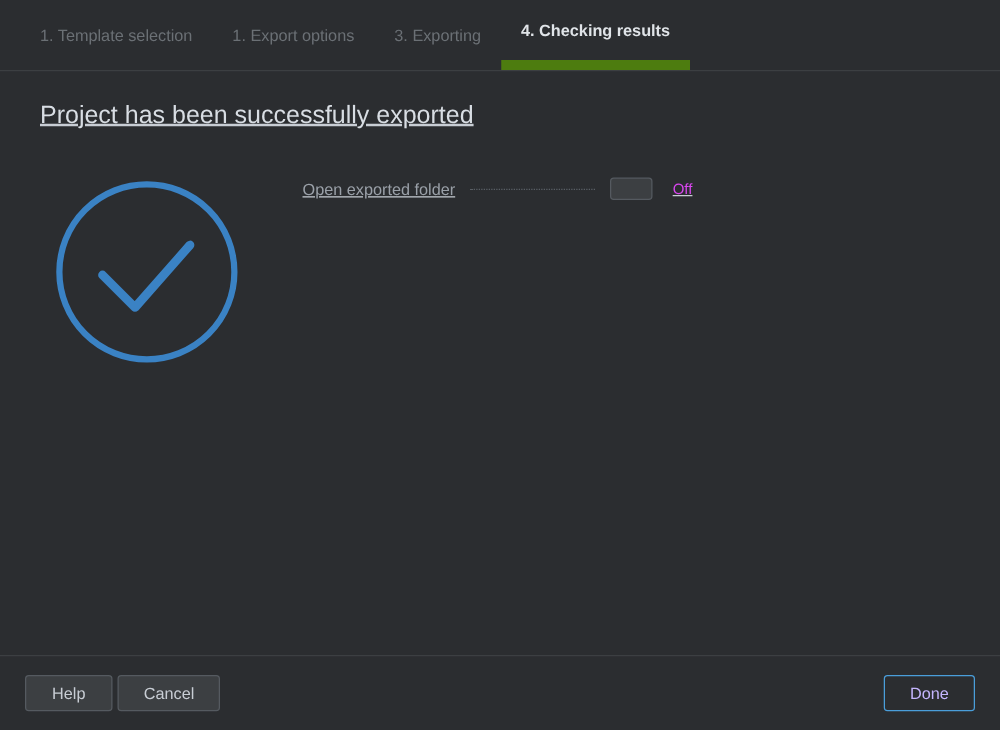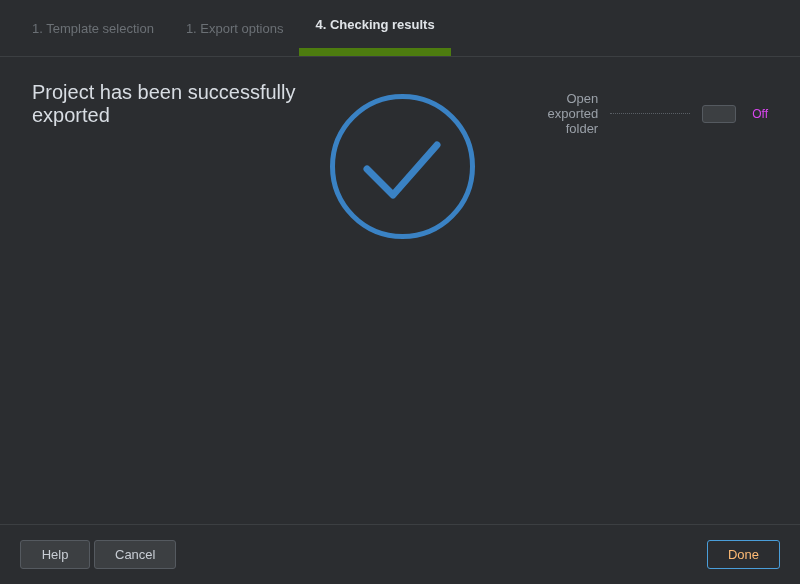--- a/index.html
+++ b/index.html
@@ -39,23 +39,24 @@
     .wizard-step.active {
       color: #e0e4e8;
       font-weight: 700;
       border-bottom: 8px solid #4d7c0f;
     }
 
     
     .main-content {
       flex: 1;
       display: flex;
-      flex-direction: row;
+      flex-direction: column;
       padding: 24px 32px 16px 32px;
       overflow: hidden;
+      text-decoration: underline;
     }
 
     .page-title {
       font-size: 20px;
       color: #d8dde3;
       font-weight: 400;
       margin-bottom: 28px;
     }
 
     .content-area {
@@ -159,39 +160,42 @@
     }
 
     .btn-default {
       background-color: #3c3f42;
       color: #c8cdd4;
       border-color: #555a60;
     }
 
     .btn-primary {
       background-color: #2b2d30;
-      color: #fdba74;
+      color: #c4b5fd;
       border-color: #4a9eda;
     }
 
     .btn-back {
       background-color: transparent;
       color: #9aa0a8;
       border-color: transparent;
     }
   </style>
 </head>
 <body>
 
 <div class="wizard-header">
   <div class="wizard-step">
     <span>1. Template selection</span>
   </div>
   <div class="wizard-step">
     <span>1. Export options</span>
+  </div>
+  <div class="wizard-step">
+    <span>3. Exporting</span>
   </div>
   <div class="wizard-step active">
     <span>4. Checking results</span>
   </div>
 </div>
 
 <div class="main-content">
   <div class="page-title">Project has been successfully exported</div>
 
   <div class="content-area">

